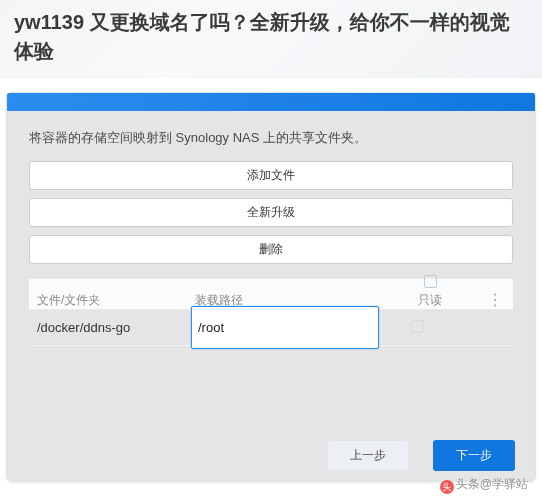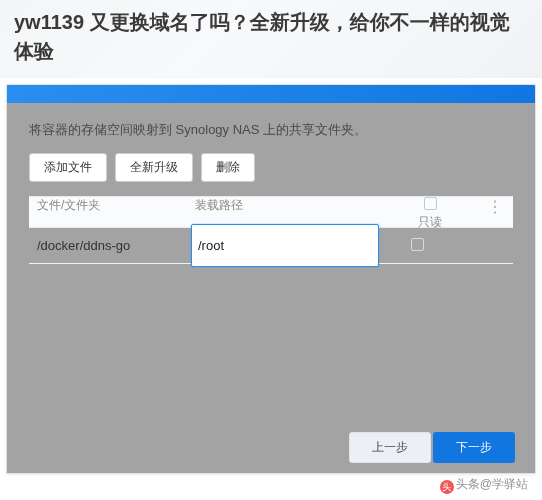--- a/index.html
+++ b/index.html
@@ -23,56 +23,56 @@
     .header-blur {
       position: absolute;
       top: 0; left: 0; right: 0;
       height: 78px;
       background: linear-gradient(135deg, #d8dde2 0%, #e6ecf2 40%, #cfd6de 100%);
       opacity: 0.35;
       z-index: 0;
     }
     .modal-wrap {
       position: relative;
-      margin: 8px 6px;
+      margin: 16px 6px;
       border: 1px solid #dfe3e8;
-      border-radius: 0;
+      border-radius: 6px;
       box-shadow: 0 1px 3px rgba(0,0,0,0.08);
-      background: #a3a3a3;
+      background: #e5e5e5;
       z-index: 2;
     }
     .modal-header {
       height: 18px;
       background: linear-gradient(90deg, #2a8ef0 0%, #1176e0 100%);
       border-top-left-radius: 2px;
       border-top-right-radius: 2px;
     }
     .modal-body {
       padding: 18px 22px 14px 22px;
       min-height: 370px;
       position: relative;
     }
     .desc {
       font-size: 13px;
       color: #4a4a4a;
       margin-bottom: 14px;
     }
-    .toolbar { display: flex; gap: 8px; margin-bottom: 14px; }
+    .toolbar { display: flex; gap: 8px; margin-bottom: 14px; flex-direction: column; }
     .btn {
       font-size: 12px;
       color: #333;
       background: #fff;
       border: 1px solid #c9ced6;
       border-radius: 3px;
       padding: 5px 14px;
       cursor: pointer;
     }
     .table-head {
       display: flex;
-      align-items: flex-start;
+      align-items: flex-end;
       border-top: 1px solid #e6e9ee;
       border-bottom: 1px solid #e6e9ee;
       background: #fafbfc;
       height: 32px;
       font-size: 12px;
       color: #888;
     }
     .col-file { width: 162px; padding-left: 8px; }
     .col-path { width: 200px; padding-left: 4px; }
     .col-ro { width: 70px; display: flex; align-items: center; gap: 4px; padding-left: 8px; flex-direction: column; }
@@ -103,21 +103,21 @@
       color: #222;
       outline: none;
       box-shadow: 0 0 0 1px rgba(42,142,240,0.15);
     }
     .cell-ro { width: 70px; padding-left: 20px; }
     .cell-ro .ro-check { border-color: #d6dae0; }
     .cell-menu { flex: 1; }
     .modal-footer {
       position: absolute;
       bottom: 10px; right: 20px;
-      display: flex; gap: 2px;
+      display: flex; gap: 24px;
     }
     .nav-btn {
       font-size: 12px;
       padding: 6px 22px;
       border-radius: 3px;
       cursor: pointer;
       border: 1px solid transparent;
     }
     .nav-prev { background: #eceff3; color: #444; border-color: #e1e5ea; }
     .nav-next { background: #1176e0; color: #fff; }

